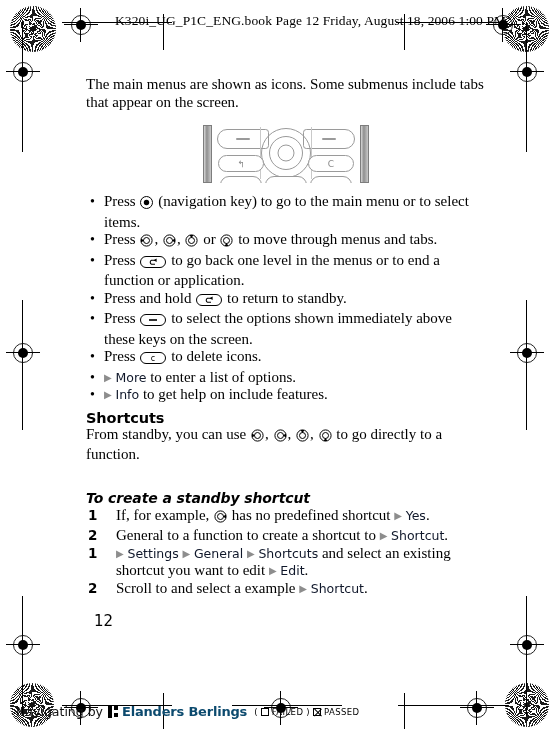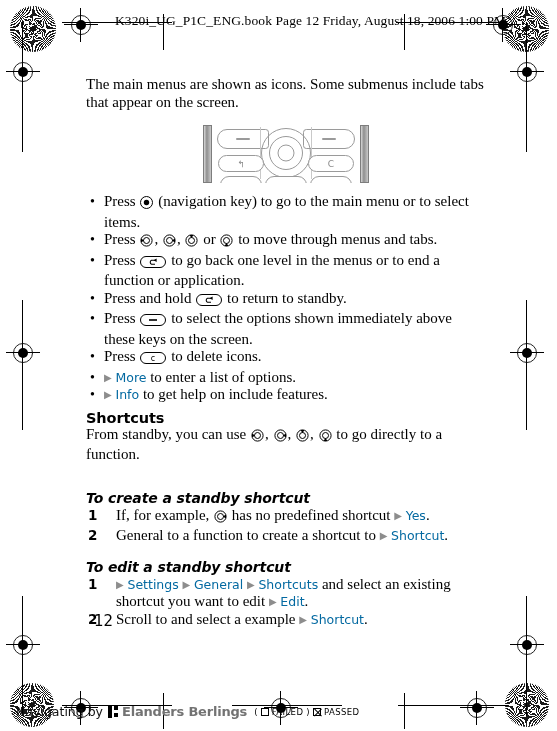--- a/index.html
+++ b/index.html
@@ -193,21 +193,21 @@
     line-height: 17.5px;
   }
   ol.steps li .num {
     position: absolute; left: 2px; top: 0;
     font-family: "DejaVu Sans", sans-serif;
     font-weight: bold;
     font-size: 13.5px;
   }
 
   .menuref {
-    color: #0369a1;
+    color: #0f172a;
     font-family: "DejaVu Sans", sans-serif;
     font-size: 12.5px;
     font-weight: normal;
   }
   .arrow {
     color: #8d8d8d;
     font-size: 10px;
     vertical-align: 1px;
   }
 
@@ -240,21 +240,21 @@
   .pf-brandmark {
     display: inline-block;
     width: 11px; height: 12px;
     margin: 0 3px 0 5px;
     position: relative;
   }
   .pf-brandmark i {
     position: absolute; background: #000; display: block;
   }
   .pf-brand {
-    font-size: 13px; font-weight: bold; color: #737373; letter-spacing: -.2px;
+    font-size: 13px; font-weight: bold; color: #0c4a6e; letter-spacing: -.2px;
   }
   .pf-status {
     font-size: 8.5px; margin-left: 7px; letter-spacing: .4px;
     display: flex; align-items: center; gap: 3px;
   }
   .pf-box {
     display: inline-block; width: 8px; height: 8px;
     border: 1px solid #000; position: relative; background: #fff;
   }
   .pf-box.x::before, .pf-box.x::after {
@@ -495,21 +495,20 @@
             <circle cx="6.5" cy="6.5" r="3" fill="none" stroke="#000" stroke-width="1"></circle>
             <path d="M8.8 6.5 L12 4.6 V8.4 Z" fill="#000"></path>
           </svg></span><span> has no predefined shortcut </span><span class="arrow">▶</span> <span class="menuref">Yes</span><span>.</span>
     </li>
     <li>
       <span class="num">2</span>
       <span>General to a function to create a shortcut to </span><span class="arrow">▶</span> <span class="menuref">Shortcut</span><span>.</span>
     </li>
   </ol>
 
-  <h3 class="proc" style="margin-top:14px;">To edit a standby shortcut</h3>
   <ol class="steps">
     <li>
       <span class="num">1</span>
       <span class="arrow">▶</span> <span class="menuref">Settings</span> <span class="arrow">▶</span> <span class="menuref">General</span> <span class="arrow">▶</span> <span class="menuref">Shortcuts</span><span> and select an existing shortcut you want to edit </span><span class="arrow">▶</span> <span class="menuref">Edit</span><span>.</span>
     </li>
     <li>
       <span class="num">2</span>
       <span>Scroll to and select a example </span><span class="arrow">▶</span> <span class="menuref">Shortcut</span><span>.</span>
     </li>
   </ol>

